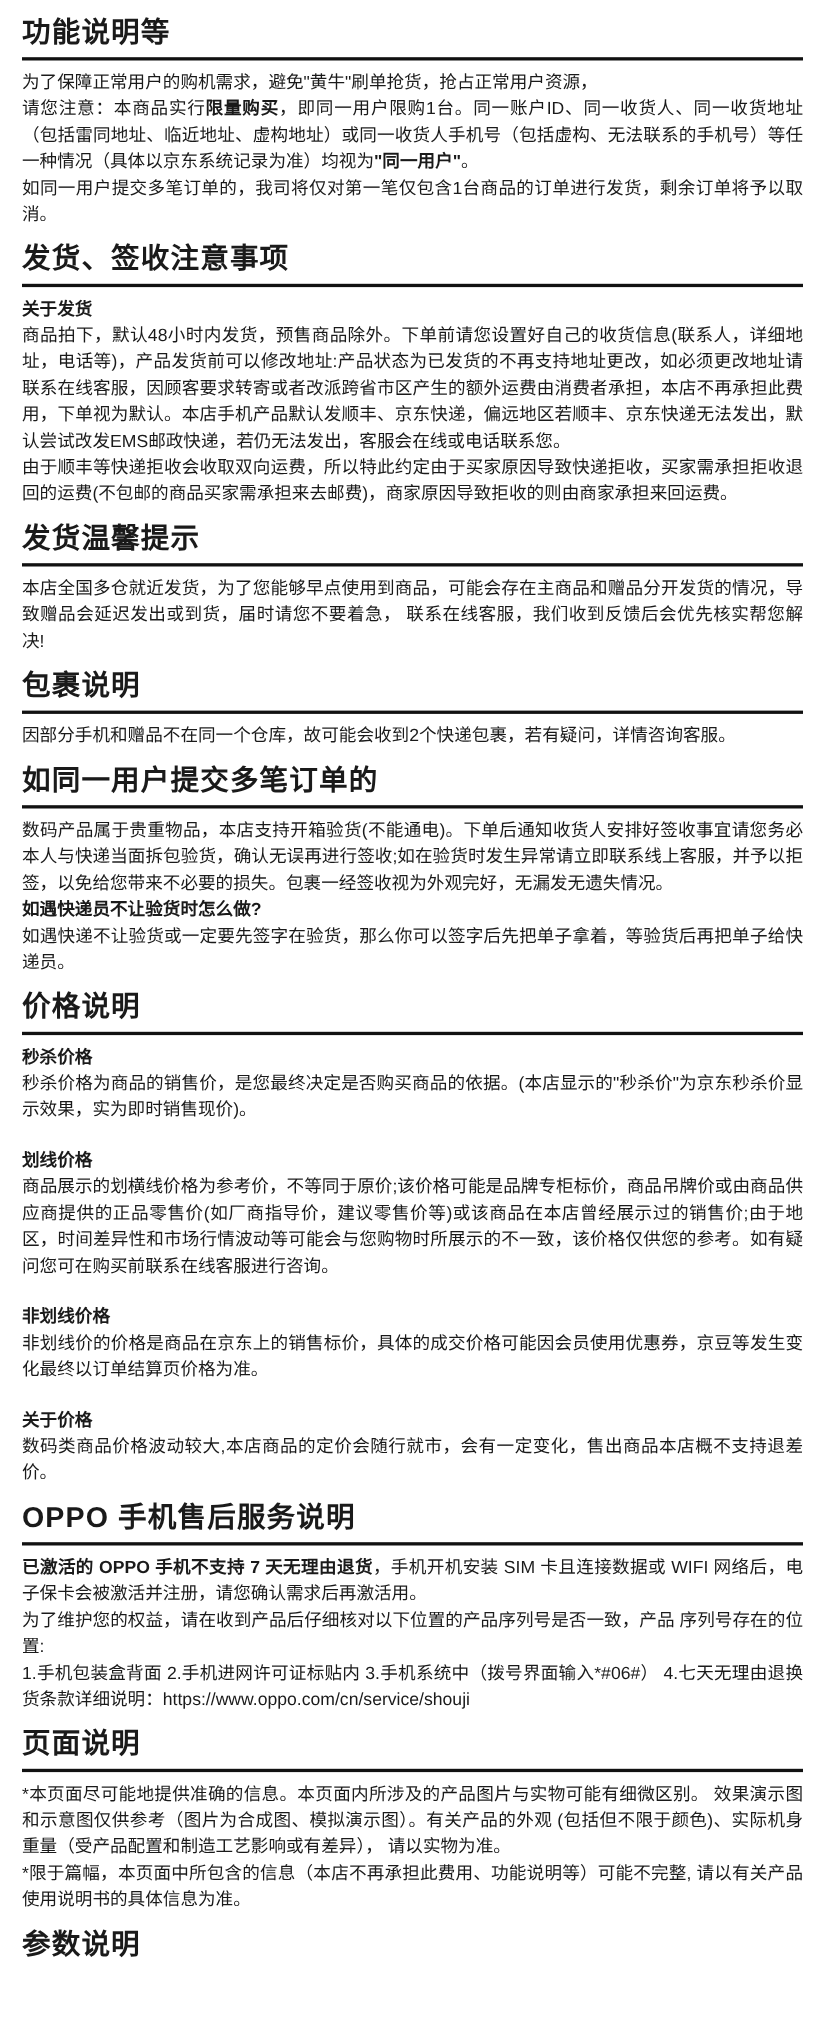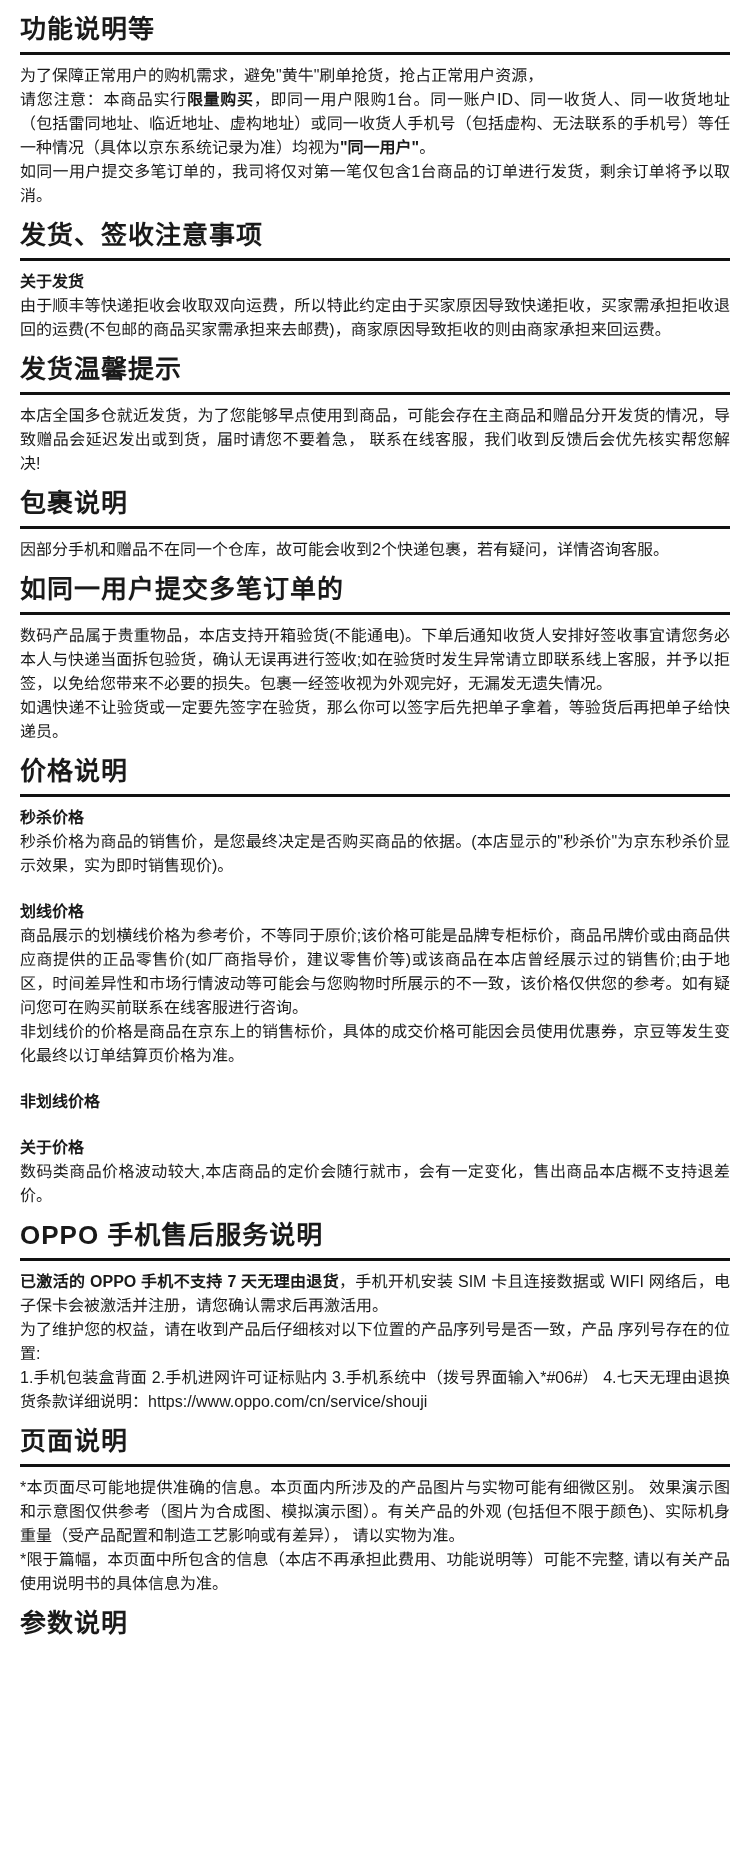--- a/index.html
+++ b/index.html
@@ -50,47 +50,49 @@
         <h2 class="sec-title">功能说明等</h2>
         <div class="rule" style="background: rgb(17, 17, 17);"></div>
         <p class="para"><span>为了保障正常用户的购机需求，避免"黄牛"刷单抢货，抢占正常用户资源，</span></p>
         <p class="para"><span>请您注意：本商品实行</span><strong>限量购买</strong><span>，即同一用户限购1台。同一账户ID、同一收货人、同一收货地址（包括雷同地址、临近地址、虚构地址）或同一收货人手机号（包括虚构、无法联系的手机号）等任一种情况（具体以京东系统记录为准）均视为</span><strong>"同一用户"</strong><span>。</span></p>
         <p class="para"><span>如同一用户提交多笔订单的，我司将仅对第一笔仅包含1台商品的订单进行发货，剩余订单将予以取消。</span></p>
       </section>
       <section class="sec">
         <h2 class="sec-title">发货、签收注意事项</h2>
         <div class="rule" style="background: rgb(17, 17, 17);"></div>
         <p class="para"><strong>关于发货</strong></p>
+        <p class="para"><span>商品拍下，默认48小时内发货，预售商品除外。下单前请您设置好自己的收货信息(联系人，详细地址，电话等)，产品发货前可以修改地址:产品状态为已发货的不再支持地址更改，如必须更改地址请联系在线客服，因顾客要求转寄或者改派跨省市区产生的额外运费由消费者承担，本店不再承担此费用，下单视为默认。本店手机产品默认发顺丰、京东快递，偏远地区若顺丰、京东快递无法发出，默认尝试改发EMS邮政快递，若仍无法发出，客服会在线或电话联系您。</span></p>
         <p class="para"><span>由于顺丰等快递拒收会收取双向运费，所以特此约定由于买家原因导致快递拒收，买家需承担拒收退回的运费(不包邮的商品买家需承担来去邮费)，商家原因导致拒收的则由商家承担来回运费。</span></p>
       </section>
       <section class="sec">
         <h2 class="sec-title">发货温馨提示</h2>
         <div class="rule" style="background: rgb(17, 17, 17);"></div>
         <p class="para"><span>本店全国多仓就近发货，为了您能够早点使用到商品，可能会存在主商品和赠品分开发货的情况，导致赠品会延迟发出或到货，届时请您不要着急， 联系在线客服，我们收到反馈后会优先核实帮您解决!</span></p>
       </section>
       <section class="sec">
         <h2 class="sec-title">包裹说明</h2>
         <div class="rule" style="background: rgb(17, 17, 17);"></div>
         <p class="para"><span>因部分手机和赠品不在同一个仓库，故可能会收到2个快递包裹，若有疑问，详情咨询客服。</span></p>
       </section>
       <section class="sec">
         <h2 class="sec-title">如同一用户提交多笔订单的</h2>
         <div class="rule" style="background: rgb(17, 17, 17);"></div>
         <p class="para"><span>数码产品属于贵重物品，本店支持开箱验货(不能通电)。下单后通知收货人安排好签收事宜请您务必本人与快递当面拆包验货，确认无误再进行签收;如在验货时发生异常请立即联系线上客服，并予以拒签，以免给您带来不必要的损失。包裹一经签收视为外观完好，无漏发无遗失情况。</span></p>
+        <p class="para"><strong>如遇快递员不让验货时怎么做?</strong></p>
         <p class="para"><span>如遇快递不让验货或一定要先签字在验货，那么你可以签字后先把单子拿着，等验货后再把单子给快递员。</span></p>
       </section>
       <section class="sec">
         <h2 class="sec-title">价格说明</h2>
         <div class="rule" style="background: rgb(17, 17, 17);"></div>
         <p class="para"><strong>秒杀价格</strong></p>
         <p class="para"><span>秒杀价格为商品的销售价，是您最终决定是否购买商品的依据。(本店显示的"秒杀价"为京东秒杀价显示效果，实为即时销售现价)。</span></p>
         <p class="para spaced"><strong>划线价格</strong></p>
         <p class="para"><span>商品展示的划横线价格为参考价，不等同于原价;该价格可能是品牌专柜标价，商品吊牌价或由商品供应商提供的正品零售价(如厂商指导价，建议零售价等)或该商品在本店曾经展示过的销售价;由于地区，时间差异性和市场行情波动等可能会与您购物时所展示的不一致，该价格仅供您的参考。如有疑问您可在购买前联系在线客服进行咨询。</span></p>
+        <p class="para spaced"><strong>非划线价格</strong></p>
         <p class="para"><span>非划线价的价格是商品在京东上的销售标价，具体的成交价格可能因会员使用优惠券，京豆等发生变化最终以订单结算页价格为准。</span></p>
-        <p class="para spaced"><strong>非划线价格</strong></p>
         <p class="para spaced"><strong>关于价格</strong></p>
         <p class="para"><span>数码类商品价格波动较大,本店商品的定价会随行就市，会有一定变化，售出商品本店概不支持退差价。</span></p>
       </section>
       <section class="sec">
         <h2 class="sec-title">OPPO 手机售后服务说明</h2>
         <div class="rule" style="background: rgb(17, 17, 17);"></div>
         <p class="para"><strong>已激活的 OPPO 手机不支持 7 天无理由退货</strong><span>，手机开机安装 SIM 卡且连接数据或 WIFI 网络后，电子保卡会被激活并注册，请您确认需求后再激活用。</span></p>
         <p class="para"><span>为了维护您的权益，请在收到产品后仔细核对以下位置的产品序列号是否一致，产品 序列号存在的位置:</span></p>
         <p class="para"><span>1.手机包装盒背面 2.手机进网许可证标贴内 3.手机系统中（拨号界面输入*#06#） 4.七天无理由退换货条款详细说明：https://www.oppo.com/cn/service/shouji</span></p>
       </section>

